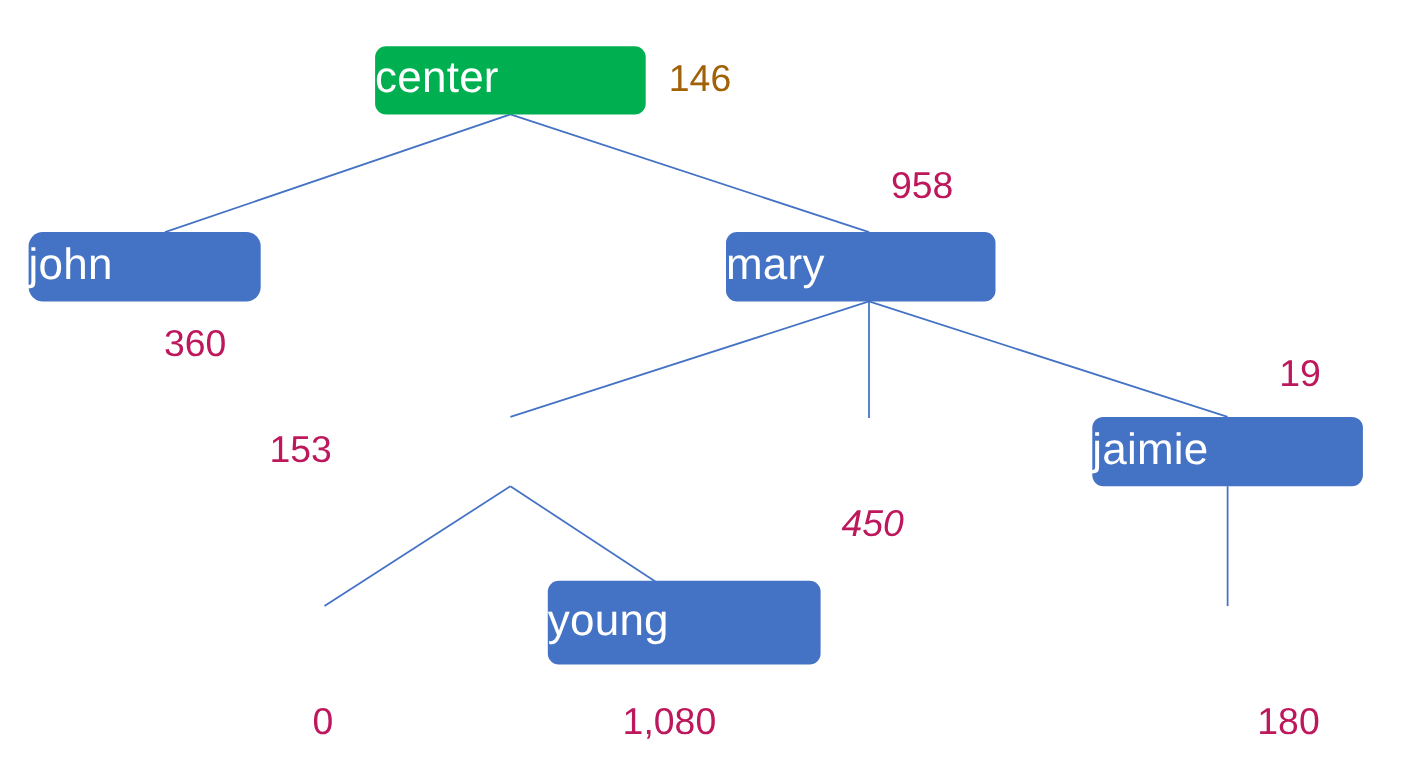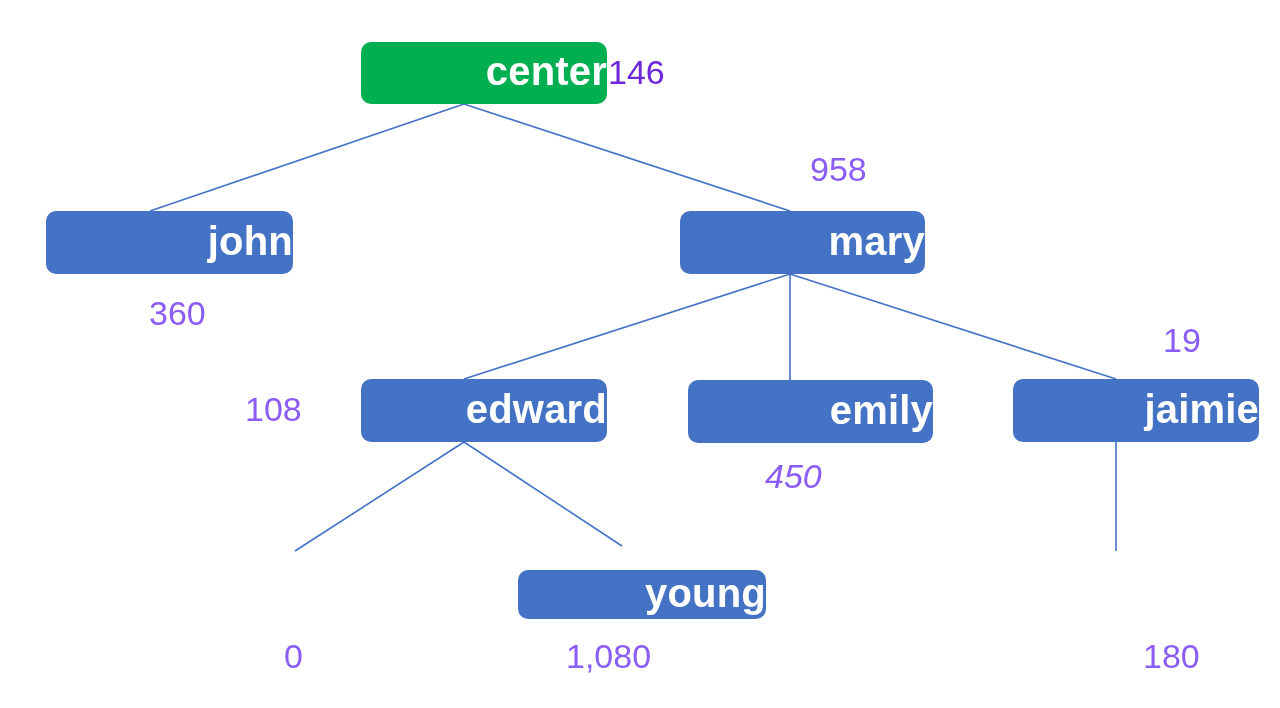--- a/index.html
+++ b/index.html
@@ -21,45 +21,44 @@
     left: 0;
     top: 0;
     width: 1280px;
     height: 708px;
     pointer-events: none;
   }
   .node {
     position: absolute;
     display: flex;
     align-items: center;
-    justify-content: flex-end;
+    justify-content: flex-start;
     border-radius: 10px;
     color: #ffffff;
     font-size: 40px;
-    font-weight: 700;
+    font-weight: 400;
     line-height: 1;
     letter-spacing: 0.2px;
     white-space: nowrap;
     box-sizing: border-box;
-    margin-left: 20px;
   }
   .node.green { background: #00AF50; }
   .node.blue  { background: #4472C4; }
   .node-label {
     position: relative;
     top: -2px;
   }
   .value-label {
     position: absolute;
     font-size: 34px;
-    color: #8b5cf6;
+    color: #be185d;
     line-height: 1;
     white-space: nowrap;
   }
-  .value-label.root-value { color: #6d28d9; }
+  .value-label.root-value { color: #a16207; }
 </style>
 </head>
 <body>
 
 <div id="canvas">
 
   <svg id="edges" viewBox="0 0 1280 708" width="1280" height="708">
     <g stroke="#4472C4" stroke-width="1.6" fill="none">
       <line x1="464" y1="104" x2="150" y2="211"></line>
       <line x1="464" y1="104" x2="790" y2="211"></line>
@@ -70,47 +69,41 @@
       <line x1="464" y1="442" x2="622" y2="546"></line>
       <line x1="1116" y1="442" x2="1116" y2="551"></line>
     </g>
   </svg>
 
   <div class="node green" style="left:341px; top:42px; width:246px; height:62px;">
     <span class="node-label">center</span>
   </div>
   <div class="value-label root-value" style="left:608px; top:55px;">146</div>
 
-  <div class="node blue" style="left:26px; top:211px; width:247px; height:63px;">
+  <div class="node blue" style="left:26px; top:211px; width:211px; height:63px;border-radius:13px;">
     <span class="node-label">john</span>
   </div>
   <div class="value-label" style="left:117px; top:296px;margin-left:32px;">360</div>
 
   <div class="node blue" style="left:660px; top:211px; width:245px; height:63px;">
     <span class="node-label">mary</span>
   </div>
   <div class="value-label" style="left:810px; top:152px;">958</div>
 
-  <div class="node blue" style="left:341px; top:379px; width:246px; height:63px;">
-    <span class="node-label">edward</span>
-  </div>
-  <div class="value-label" style="left:245px; top:392px;">108</div>
+  <div class="value-label" style="left:245px; top:392px;">153</div>
 
-  <div class="node blue" style="left:668px; top:380px; width:245px; height:63px;">
-    <span class="node-label">emily</span>
-  </div>
   <div class="value-label" style="left:765px; top:459px;font-style:italic;">450</div>
 
   <div class="node blue" style="left:993px; top:379px; width:246px; height:63px;">
     <span class="node-label">jaimie</span>
   </div>
   <div class="value-label" style="left:1163px; top:323px;">19</div>
 
   <div class="value-label" style="left:284px; top:639px;">0</div>
 
-  <div class="node blue" style="left:498px; top:570px; width:248px; height:49px;">
+  <div class="node blue" style="left:498px; top:528px; width:248px; height:76px;">
     <span class="node-label">young</span>
   </div>
   <div class="value-label" style="left:566px; top:639px;">1,080</div>
 
   <div class="value-label" style="left:1143px; top:639px;">180</div>
 
 </div>
 
 </body></html>

